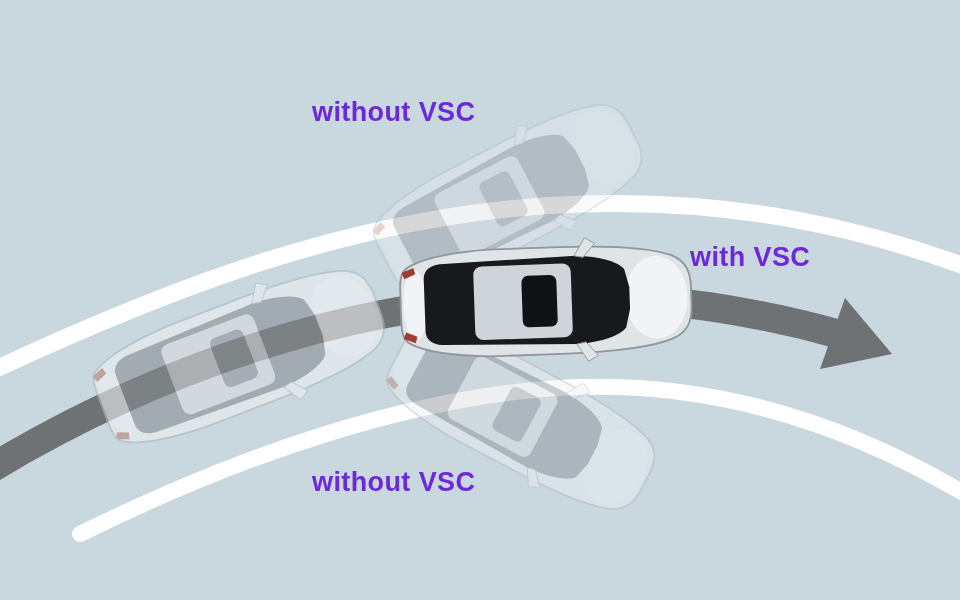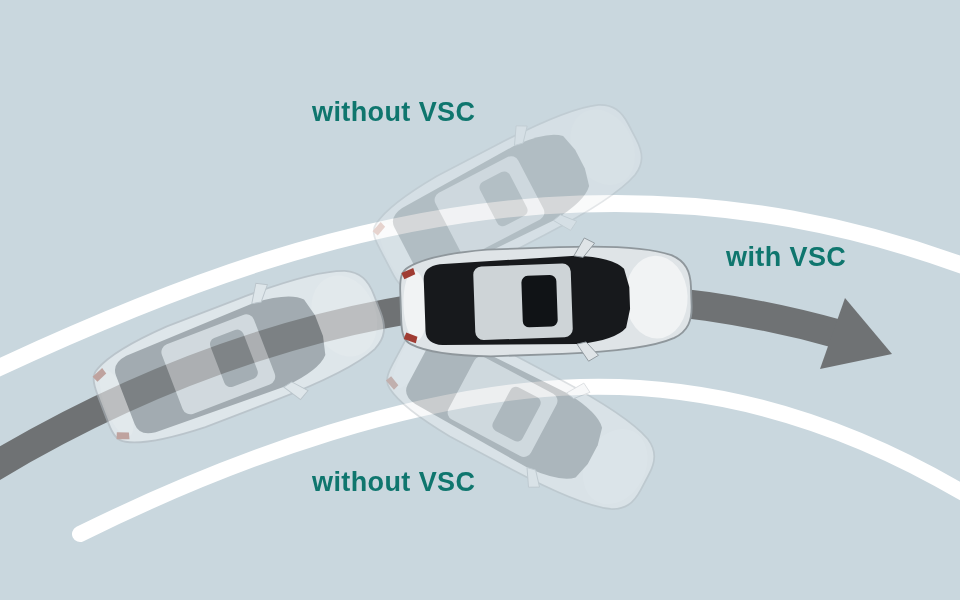--- a/index.html
+++ b/index.html
@@ -9,26 +9,26 @@
     overflow:hidden;
     background:#c9d7de;
     font-family:"Liberation Sans", sans-serif;
   }
   .stage svg{position:absolute;inset:0;display:block;}
   .lbl{
     position:absolute;
     font-size:27px;
     font-weight:bold;
     letter-spacing:.4px;
-    color:#0f766e;
+    color:#6d28d9;
     white-space:nowrap;
     user-select:none;
   }
   .lbl-top{left:312px;top:97px;}
-  .lbl-right{left:726px;top:242px;}
+  .lbl-right{left:690px;top:242px;}
   .lbl-bottom{left:312px;top:467px;}
 
   
   .car-main{
     --body:#dfe4e7; --outline:#8f979c; --glass:#17191c; --roof:#ced4d7;
     --glass2:#101316; --tail:#a03c33; --hl:.55;
   }
   .car-ghost{
     --body:#eef1f3; --outline:#b0b8be; --glass:#868d91; --roof:#d8dcdf;
     --glass2:#8b9296; --tail:#b97f72; --hl:.35;

